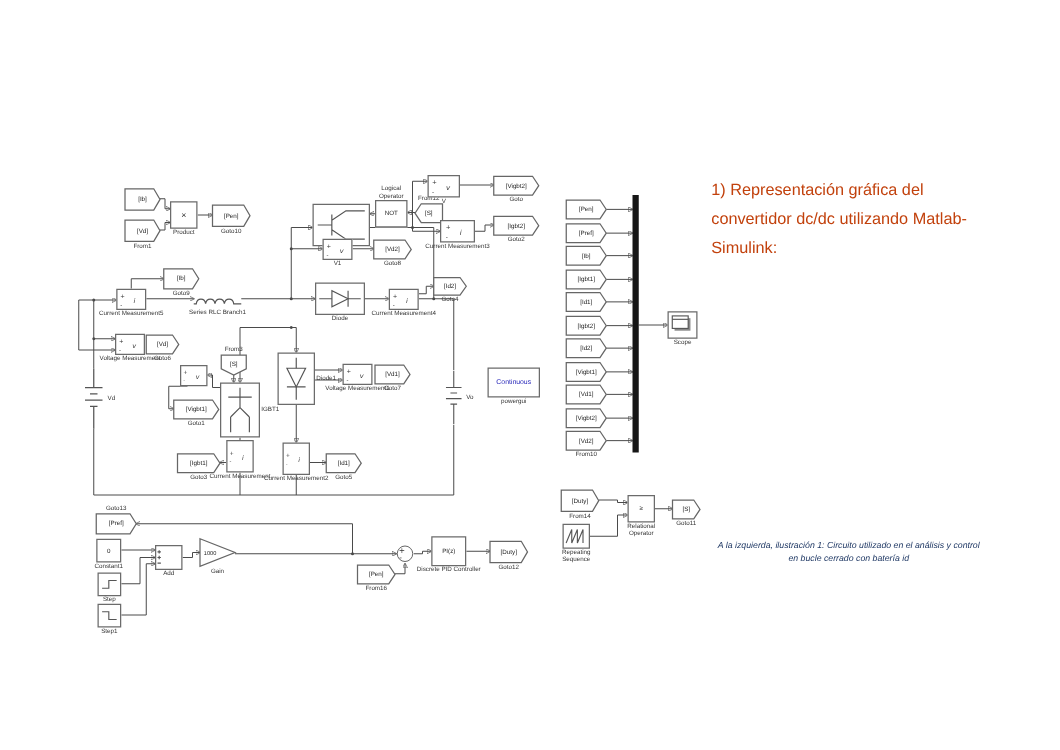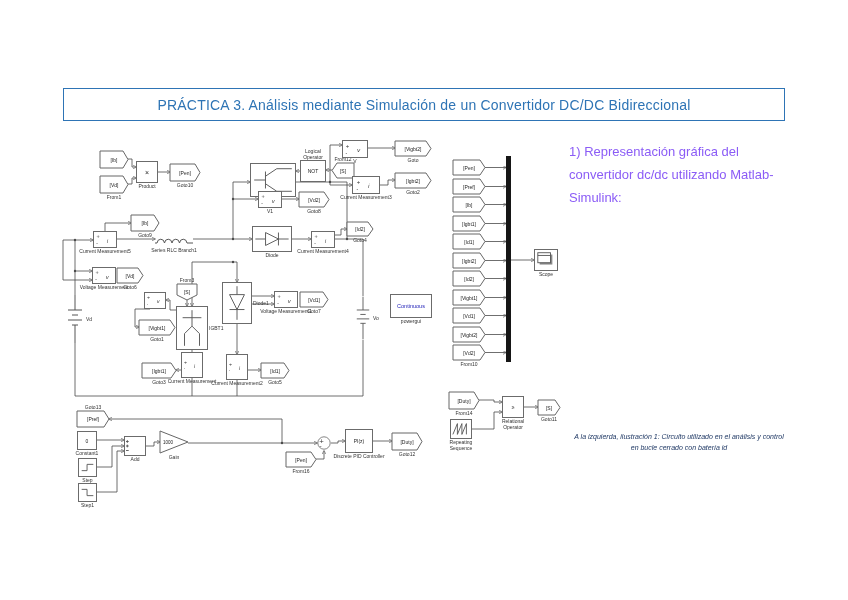--- a/index.html
+++ b/index.html
@@ -2,21 +2,21 @@
 <html><head>
 <meta charset="utf-8">
 <style>
   html,body{margin:0;padding:0;background:#e8e8e8;}
   .page{position:relative;width:848px;height:600px;background:#ffffff;overflow:hidden;
         font-family:"Liberation Sans",sans-serif;}
   .title-box{position:absolute;left:63px;top:88px;width:720px;height:31px;
         border:1px solid #2E74B5;display:flex;align-items:center;justify-content:center;}
   .title-box span{font-size:14px;color:#2E74B5;letter-spacing:0.2px;}
   .heading{position:absolute;left:569px;top:141px;width:218px;font-size:13px;
-        line-height:1.75;color:#8b5cf6;}
+        line-height:1.75;color:#c2410c;}
   .caption{position:absolute;left:572px;top:432px;width:214px;font-size:7px;font-style:italic;
         color:#1F3864;text-align:center;line-height:1.55;}
   #diagram{position:absolute;left:0;top:0;width:848px;height:600px;}
   #wires{position:absolute;left:0;top:0;pointer-events:none;}
   #wires path{stroke:#4a4a4a;stroke-width:0.8;fill:none;}
   #wires circle{fill:#4a4a4a;stroke:none;}
   .blk{position:absolute;box-sizing:border-box;}
   .s-rect{border:1px solid #6b6b6b;background:#fff;}
   .s-mux{background:#161616;}
   .blk>svg{position:absolute;left:0;top:0;width:100%;height:100%;overflow:visible;}
@@ -37,23 +37,20 @@
   .p-below{top:calc(100% + 1px);left:50%;transform:translateX(-50%);}
   .p-above{bottom:calc(100% + 1px);left:50%;transform:translateX(-50%);}
   .p-right{left:calc(100% + 2px);top:50%;transform:translateY(-50%);}
   .blklbl.wrap{white-space:normal;}
 </style>
 </head>
 <body>
 
 <div class="page">
 
-  <div class="title-box">
-    <span>PRÁCTICA 3. Análisis mediante Simulación de un Convertidor DC/DC Bidireccional</span>
-  </div>
 
   <div class="heading">1) Representación gráfica del convertidor dc/dc utilizando Matlab-Simulink:</div>
 
   <div class="caption">A la izquierda, ilustración 1: Circuito utilizado en el análisis y control en bucle cerrado con batería id</div>
 
   <div id="diagram">
     <svg id="wires" width="848" height="600" viewBox="0 0 848 600">
       <defs>
         <marker id="ah" viewBox="0 0 6 6" markerWidth="5" markerHeight="5" refX="5" refY="3" orient="auto">
           <path d="M0,0 L6,3 L0,6 Z" fill="#4a4a4a" stroke="none"></path>

